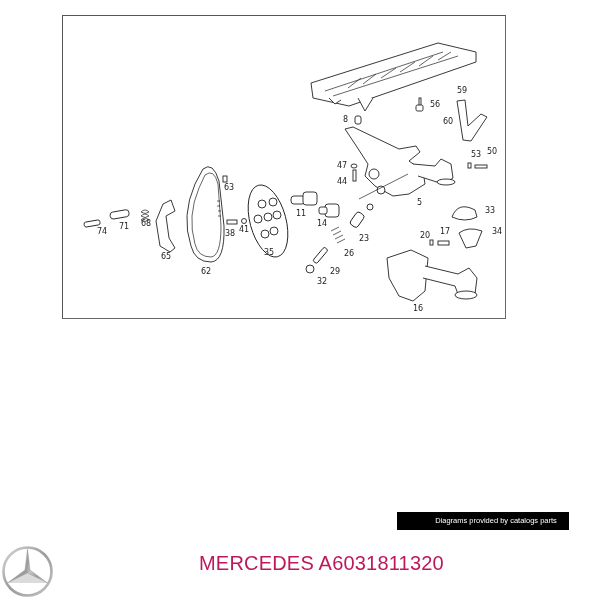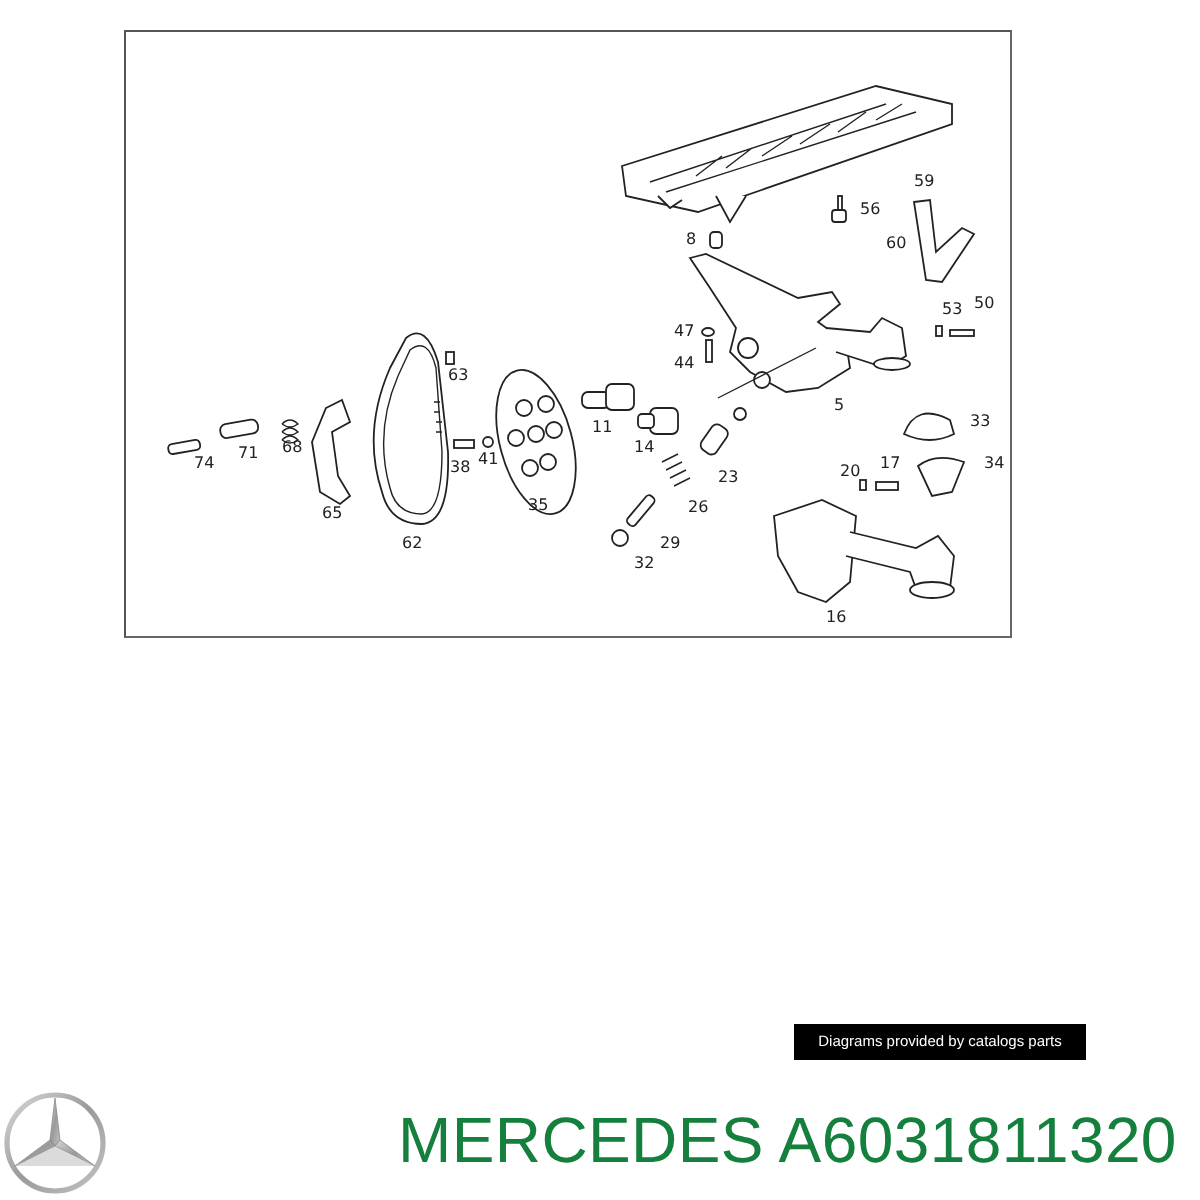--- a/index.html
+++ b/index.html
@@ -9,26 +9,26 @@
     border: 1.5px solid #555; border-right-color: #666; border-bottom-color: #666;
     background: #fff;
   }
   .frame svg { position: absolute; left: 0; top: 0; }
   .lbl { font-family: "DejaVu Sans", sans-serif; font-size: 8px; fill: #222; }
   .ln { stroke: #222; stroke-width: 0.9; fill: #fff; }
   .ln2 { stroke: #222; stroke-width: 0.7; fill: none; }
   .credit {
     position: absolute; left: 397px; top: 512px; width: 146px; height: 18px;
     background: #000; color: #fff; font-family: "Liberation Sans", sans-serif;
-    font-size: 7.5px; line-height: 18px; text-align: center;
+    font-size: 7.5px; line-height: 18px; text-align: center; padding-left: 26px;
   }
   .logo { position: absolute; left: 1px; top: 545px; width: 53px; height: 53px; }
   .title {
     position: absolute; left: 199px; top: 552px; font-family: "Liberation Sans", sans-serif;
-    font-size: 32px; color: #15803d; letter-spacing: 0.2px; white-space: nowrap;
+    font-size: 20px; color: #be185d; letter-spacing: 0.2px; white-space: nowrap;
   }
 </style>
 </head>
 <body>
 
 <div class="frame">
   <svg width="442" height="302" viewBox="0 0 442 302">
 
     <g>
       <polygon class="ln" points="248,67 375,27 413,36 413,46 286,90 250,82"></polygon>

